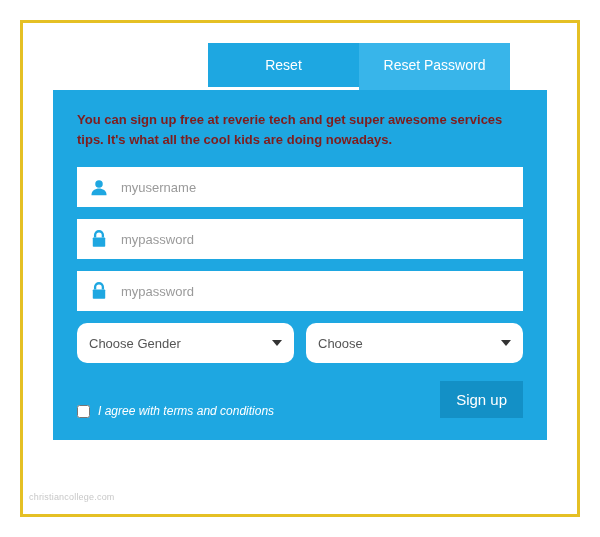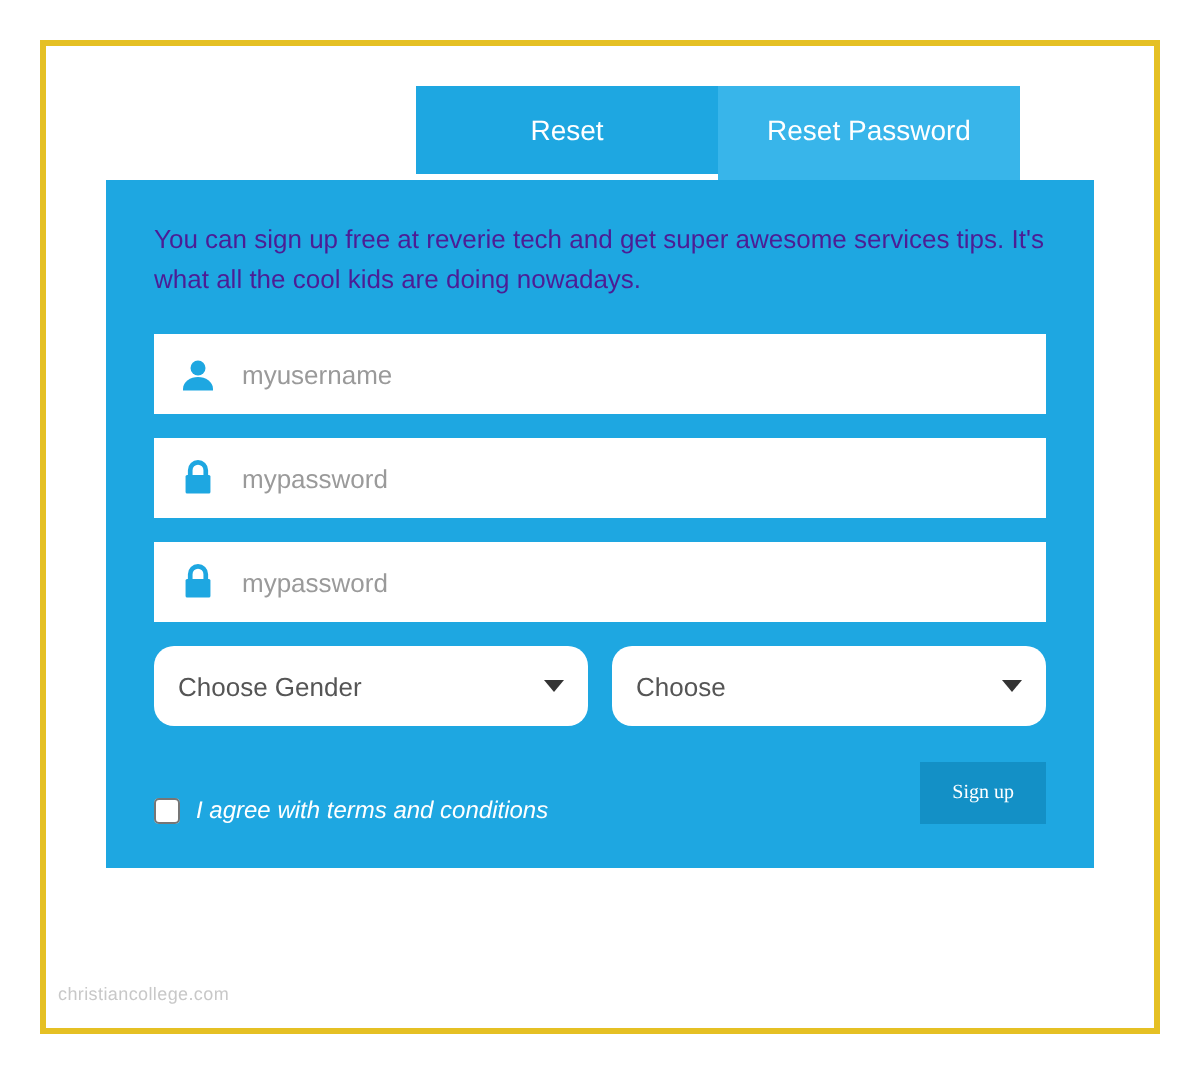--- a/index.html
+++ b/index.html
@@ -38,24 +38,24 @@
   }
   .tab-reset {
     background: #38b5ea;
   }
   .panel {
     background: #1ea7e1;
     padding: 20px 24px 22px 24px;
     width: 100%;
   }
   .intro {
-    color: #4c1d95;
+    color: #7f1d1d;
     font-size: 13px;
     line-height: 1.5;
-    font-weight: normal;
+    font-weight: bold;
     margin-bottom: 18px;
   }
   .field {
     display: flex;
     align-items: center;
     background: #fff;
     height: 40px;
     margin-bottom: 12px;
   }
   .field-icon {
@@ -113,23 +113,22 @@
     font-style: italic;
   }
   .agree input {
     width: 13px; height: 13px;
   }
   .signup-btn {
     background: #1390c6;
     color: #fff;
     border: none;
     padding: 10px 16px;
-    font-size: 10px;
+    font-size: 15px;
     cursor: pointer;
-    font-family: Liberation Serif, serif;
   }
   .watermark {
     position: absolute;
     left: 6px;
     bottom: 12px;
     font-size: 9px;
     color: #c8c8c8;
     letter-spacing: 0.2px;
   }
   svg { display: block; }

